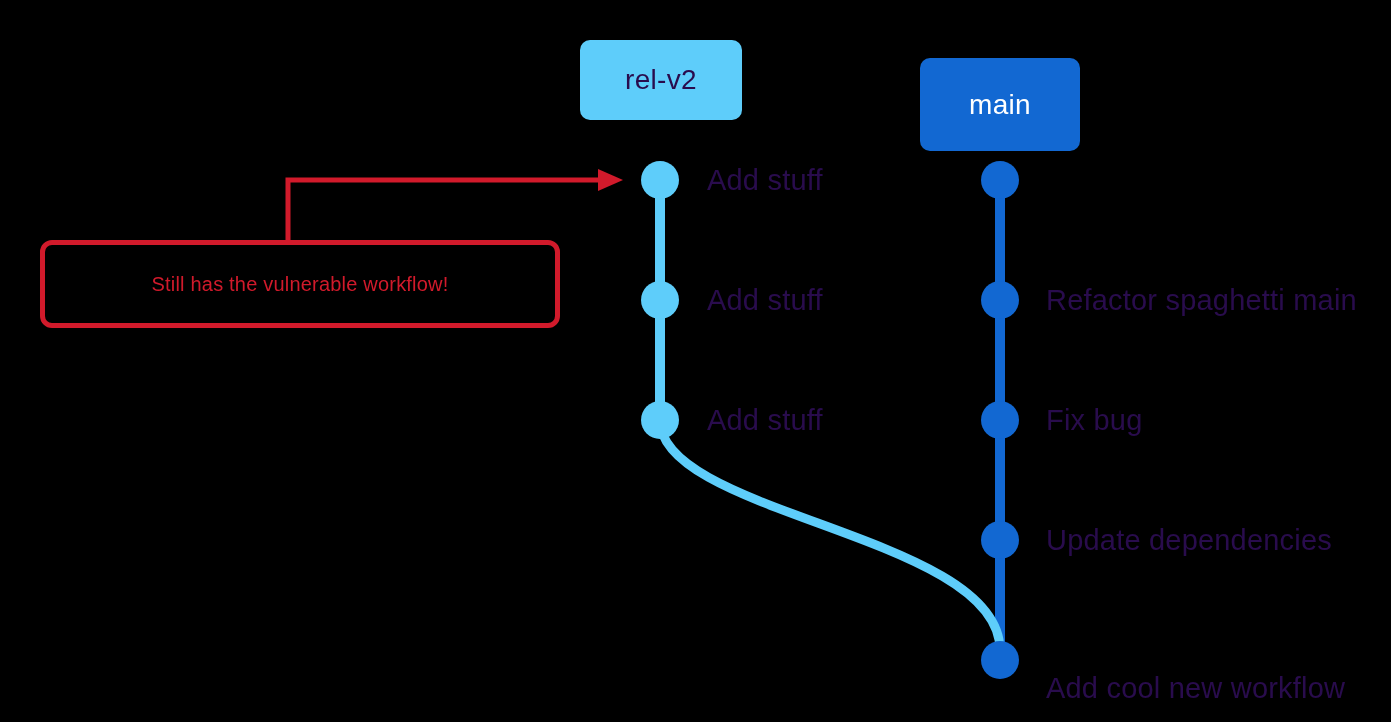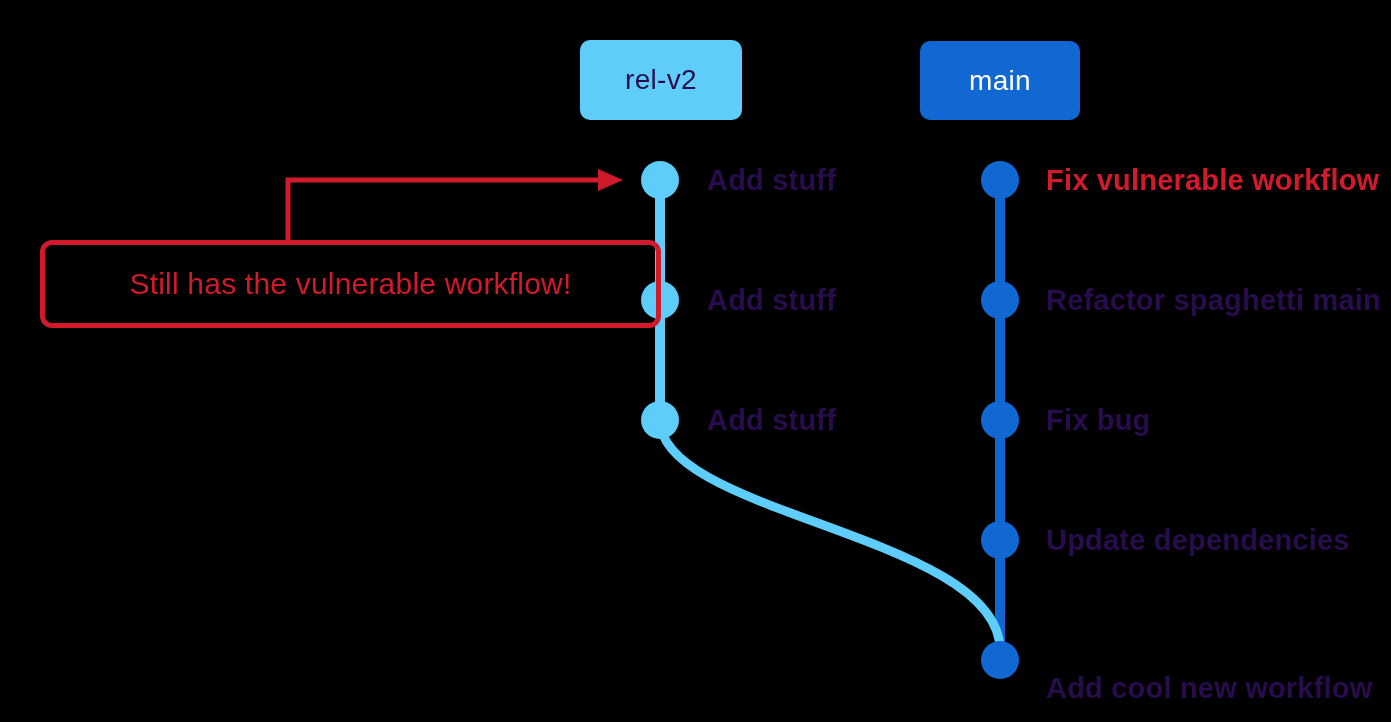--- a/index.html
+++ b/index.html
@@ -36,51 +36,51 @@
   
   .branch-pill {
     position: absolute;
     display: flex; align-items: center; justify-content: center;
     border-radius: 10px;
     font-size: 28px;
     font-weight: 500;
     letter-spacing: 0.3px;
   }
   .pill-rel  { left: 580px; top: 40px; width: 162px; height: 80px; background: var(--lightblue); color: var(--purple); }
-  .pill-main { left: 920px; top: 41px; width: 160px; height: 79px; background: var(--blue); color: var(--white); }
+  .pill-main { left: 920px; top: 58px; width: 160px; height: 93px; background: var(--blue); color: var(--white); }
 
   
   .msg {
     position: absolute;
     height: 40px; line-height: 40px;
     font-size: 29px;
-    font-weight: 700;
+    font-weight: 400;
     letter-spacing: 0.2px;
     color: var(--purple);
     white-space: nowrap;
   }
   .msg.alert { color: var(--red); }
   .col-rel  { left: 707px; }
   .col-main { left: 1046px; }
   .row-1 { top: 160px; }
   .row-2 { top: 280px; }
   .row-3 { top: 400px; }
   .row-4 { top: 520px; text-align: center; }
   .row-5 { top: 668px; }
 
   
   .callout {
     position: absolute;
     left: 40px; top: 240px;
-    width: 621px; height: 88px;
+    width: 520px; height: 88px;
     border: 5px solid var(--red);
     border-radius: 12px;
     display: flex; align-items: center; justify-content: center;
     color: var(--red);
-    font-size: 30px;
+    font-size: 20px;
     font-weight: 500;
     letter-spacing: 0.2px;
     white-space: nowrap;
   }
 </style>
 </head>
 <body>
 
 <div class="canvas">
 
@@ -110,21 +110,20 @@
     <span>rel-v2</span>
   </div>
   <div class="branch-pill pill-main">
     <span>main</span>
   </div>
 
   <div class="msg col-rel row-1">Add stuff</div>
   <div class="msg col-rel row-2">Add stuff</div>
   <div class="msg col-rel row-3">Add stuff</div>
 
-  <div class="msg col-main row-1 alert">Fix vulnerable workflow</div>
   <div class="msg col-main row-2">Refactor spaghetti main</div>
   <div class="msg col-main row-3">Fix bug</div>
   <div class="msg col-main row-4">Update dependencies</div>
   <div class="msg col-main row-5">Add cool new workflow</div>
 
   <div class="callout">
     <span>Still has the vulnerable workflow!</span>
   </div>
 
 </div>

